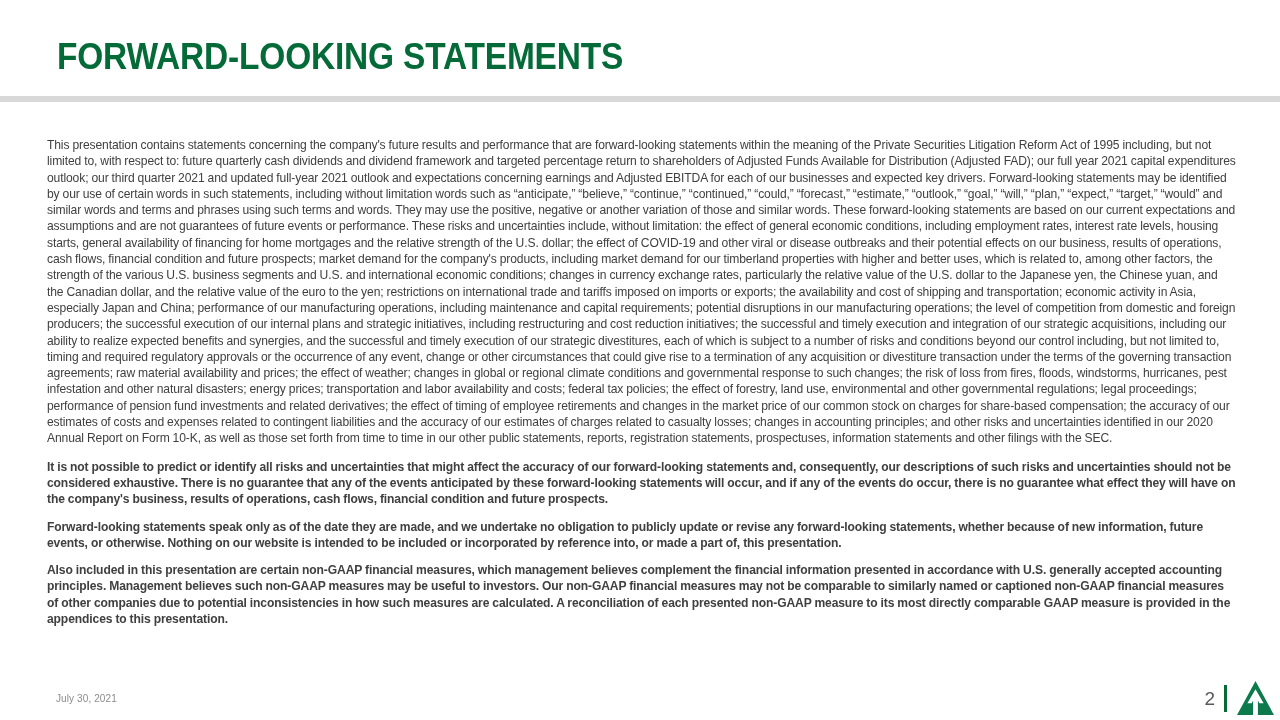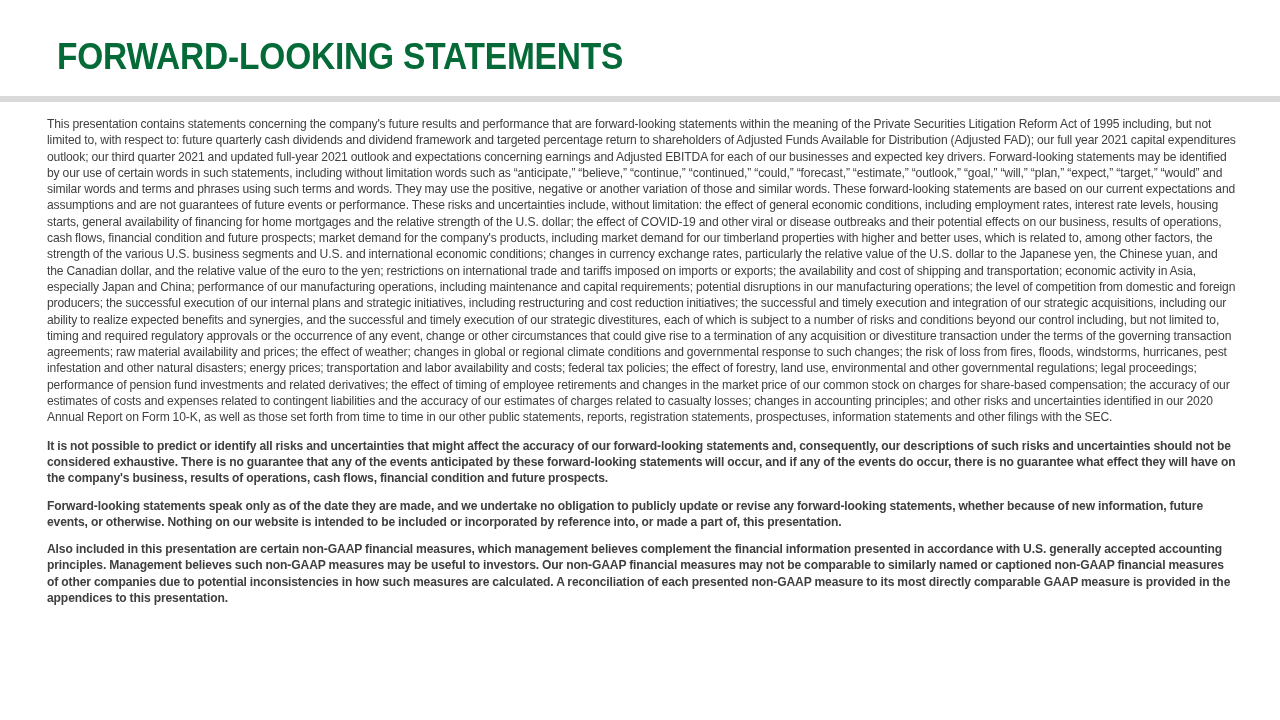--- a/index.html
+++ b/index.html
@@ -50,21 +50,21 @@
     top: 96px;
     width: 1280px;
     height: 6px;
     background: #d9d9d9;
   }
 
   
   .body-area {
     position: absolute;
     left: 47px;
-    top: 116px;
+    top: 137px;
     width: 1189px;
   }
   .para {
     font-family: "Liberation Sans", sans-serif;
     font-size: 12.1px;
     line-height: 16.3px;
     color: #404040;
     text-align: left;
     margin: 0 0 11px 0;
     letter-spacing: -0.12px;
@@ -132,14 +132,34 @@
   </div>
   <div class="header-rule"></div>
 
   <div class="body-area">
     <p class="para first">This presentation contains statements concerning the company's future results and performance that are forward-looking statements within the meaning of the Private Securities Litigation Reform Act of 1995 including, but not limited to, with respect to: future quarterly cash dividends and dividend framework and targeted percentage return to shareholders of Adjusted Funds Available for Distribution (Adjusted FAD); our full year 2021 capital expenditures outlook; our third quarter 2021 and updated full-year 2021 outlook and expectations concerning earnings and Adjusted EBITDA for each of our businesses and expected key drivers. Forward-looking statements may be identified by our use of certain words in such statements, including without limitation words such as “anticipate,” “believe,” “continue,” “continued,” “could,” “forecast,” “estimate,” “outlook,” “goal,” “will,” “plan,” “expect,” “target,” “would” and similar words and terms and phrases using such terms and words.  They may use the positive, negative or another variation of those and similar words. These forward-looking statements are based on our current expectations and assumptions and are not guarantees of future events or performance.  These risks and uncertainties include, without limitation: the effect of general economic conditions, including employment rates, interest rate levels, housing starts, general availability of financing for home mortgages and the relative strength of the U.S. dollar; the effect of COVID-19 and other viral or disease outbreaks and their potential effects on our business, results of operations, cash flows, financial condition and future prospects; market demand for the company's products, including market demand for our timberland properties with higher and better uses, which is related to, among other factors, the strength of the various U.S. business segments and U.S. and international economic conditions; changes in currency exchange rates, particularly the relative value of the U.S. dollar to the Japanese yen, the Chinese yuan, and the Canadian dollar, and the relative value of the euro to the yen; restrictions on international trade and tariffs imposed on imports or exports; the availability and cost of shipping and transportation; economic activity in Asia, especially Japan and China; performance of our manufacturing operations, including maintenance and capital requirements; potential disruptions in our manufacturing operations; the level of competition from domestic and foreign producers; the successful execution of our internal plans and strategic initiatives, including restructuring and cost reduction initiatives; the successful and timely execution and integration of our strategic acquisitions, including our ability to realize expected benefits and synergies, and the successful and timely execution of our strategic divestitures, each of which is subject to a number of risks and conditions beyond our control including, but not limited to, timing and required regulatory approvals or the occurrence of any event, change or other circumstances that could give rise to a termination of any acquisition or divestiture transaction under the terms of the governing transaction agreements; raw material availability and prices; the effect of weather; changes in global or regional climate conditions and governmental response to such changes; the risk of loss from fires, floods, windstorms, hurricanes, pest infestation and other natural disasters; energy prices; transportation and labor availability and costs; federal tax policies; the effect of forestry, land use, environmental and other governmental regulations; legal proceedings; performance of pension fund investments and related derivatives; the effect of timing of employee retirements and changes in the market price of our common stock on charges for share-based compensation; the accuracy of our estimates of costs and expenses related to contingent liabilities and the accuracy of our estimates of charges related to casualty losses; changes in accounting principles; and other risks and uncertainties identified in our 2020 Annual Report on Form 10-K, as well as those set forth from time to time in our other public statements, reports, registration statements, prospectuses, information statements and other filings with the SEC.</p>
     <p class="para tight">It is not possible to predict or identify all risks and uncertainties that might affect the accuracy of our forward-looking statements and, consequently, our descriptions of such risks and uncertainties should not be considered exhaustive. There is no guarantee that any of the events anticipated by these forward-looking statements will occur, and if any of the events do occur, there is no guarantee what effect they will have on the company's business, results of operations, cash flows, financial condition and future prospects.</p>
     <p class="para tight">Forward-looking statements speak only as of the date they are made, and we undertake no obligation to publicly update or revise any forward-looking statements, whether because of new information, future events, or otherwise. Nothing on our website is intended to be included or incorporated by reference into, or made a part of, this presentation.</p>
     <p class="para tight">Also included in this presentation are certain non-GAAP financial measures, which management believes complement the financial information presented in accordance with U.S. generally accepted accounting principles. Management believes such non-GAAP measures may be useful to investors. Our non-GAAP financial measures may not be comparable to similarly named or captioned non-GAAP financial measures of other companies due to potential inconsistencies in how such measures are calculated. A reconciliation of each presented non-GAAP measure to its most directly comparable GAAP measure is provided in the appendices to this presentation.</p>
   </div>
 
+  <div class="footer">
+    <div class="footer-date">July 30, 2021</div>
+
+    <div class="footer-right">
+      <div class="page-number">2</div>
+      <div class="footer-divider"></div>
+      <svg class="logo" viewBox="0 0 100 92" aria-hidden="true">
+        <path d="M50 0 L100 92 L0 92 Z" fill="#0d7a4d"></path>
+        <path d="M50 22
+                 L72 60
+                 L60.5 60
+                 L56.5 53
+                 L56.5 92
+                 L43.5 92
+                 L43.5 53
+                 L39.5 60
+                 L28 60 Z" fill="#ffffff"></path>
+      </svg>
+    </div>
+  </div>
 
 </div>
 
 </body></html>

